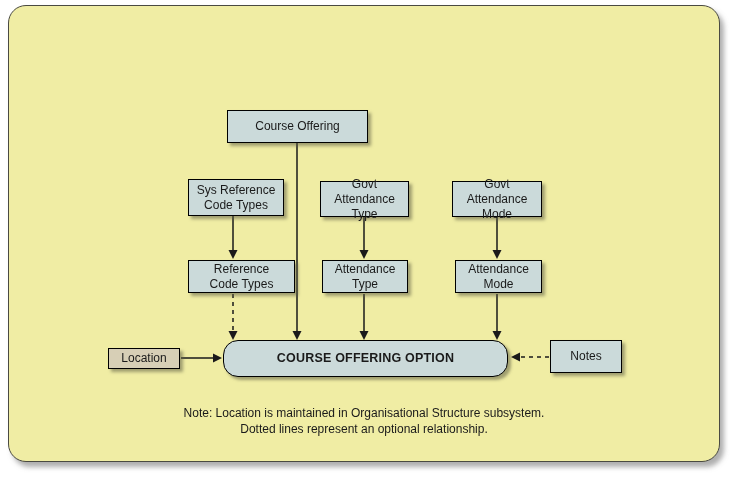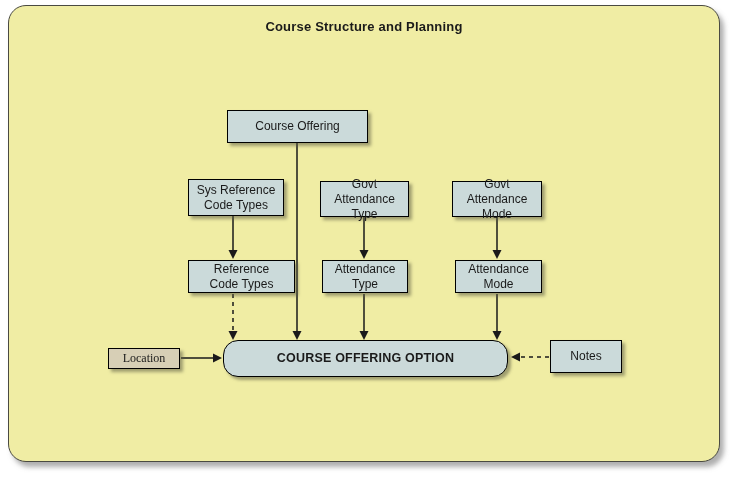--- a/index.html
+++ b/index.html
@@ -21,21 +21,21 @@
     position:absolute;left:0;top:38px;width:100%;text-align:center;
     font-size:18px;font-weight:bold;letter-spacing:0.2px;
   }
   .node{
     position:absolute;box-sizing:border-box;
     background:#cbdada;border:1px solid #000000;
     box-shadow:3px 3px 3px rgba(95,95,70,0.55);
     display:flex;flex-direction:column;align-items:center;justify-content:center;
     font-size:12px;line-height:1.25;text-align:center;
   }
-  .node.tan{background:#d7cfb6;font-family:Liberation Serif, serif;}
+  .node.tan{background:#d7cfb6;}
   .node.bold{font-weight:bold;font-size:12.5px;letter-spacing:0.2px;border-radius:15px;}
   #n-course-offering{left:227px;top:110px;width:141px;height:33px;}
   #n-sys-ref       {left:188px;top:179px;width:96px; height:37px;}
   #n-govt-type     {left:320px;top:181px;width:89px; height:36px;}
   #n-govt-mode     {left:452px;top:181px;width:90px; height:36px;}
   #n-ref-code      {left:188px;top:260px;width:107px; height:33px;}
   #n-att-type      {left:322px;top:260px;width:86px; height:33px;}
   #n-att-mode      {left:455px;top:260px;width:87px; height:33px;}
   #n-coo           {left:223px;top:340px;width:285px;height:37px;}
   #n-location      {left:108px;top:348px;width:72px; height:21px;}
@@ -47,22 +47,25 @@
   svg.wires{position:absolute;left:0;top:0;pointer-events:none;}
   .wire{stroke:#1a1a1a;stroke-width:1.5;fill:none;}
   .wire.dashed{stroke-dasharray:4,4;}
   .head{fill:#1a1a1a;stroke:none;}
 </style>
 </head>
 <body>
 
 <div class="canvas">
 
-  <div class="title">Course Structure and Planning</div>
 
+  <div class="footnote">
+    <div>Note: Location is maintained in Organisational Structure subsystem.</div>
+    <div>Dotted lines represent an optional relationship.</div>
+  </div>
 </div>
 
 <svg class="wires" width="735" height="478" viewBox="0 0 735 478">
 
   <g>
     <line class="wire" x1="297" y1="143" x2="297" y2="332"></line>
     <polygon class="head" points="292.5,331 301.5,331 297,340"></polygon>
   </g>
 
   <g>

